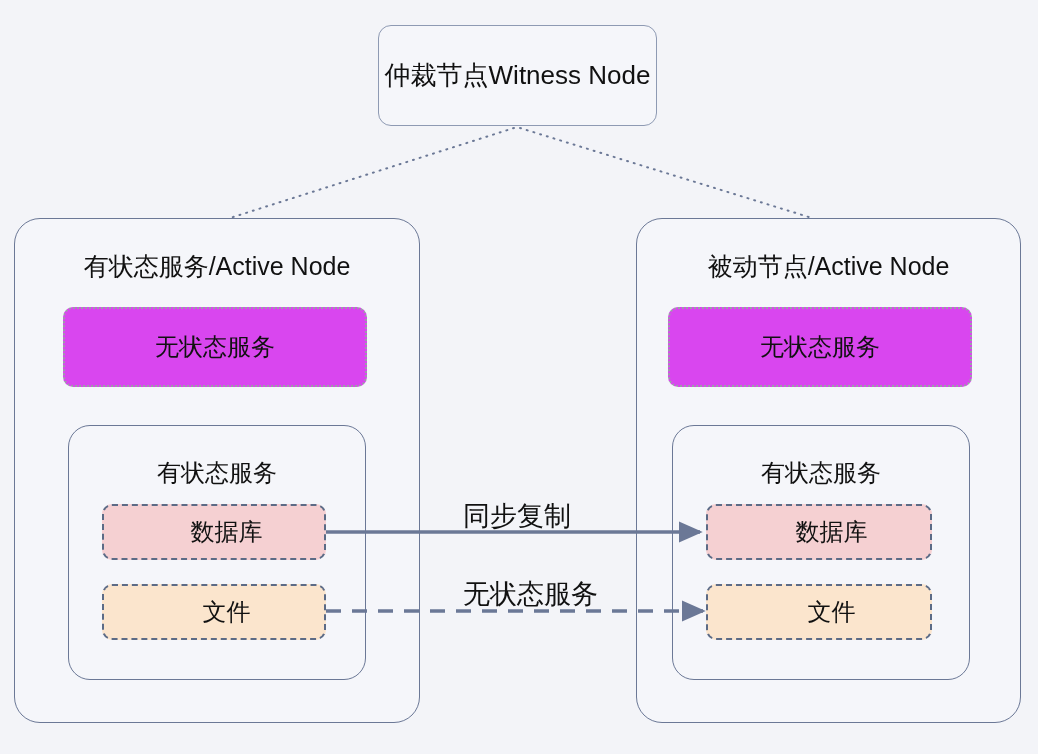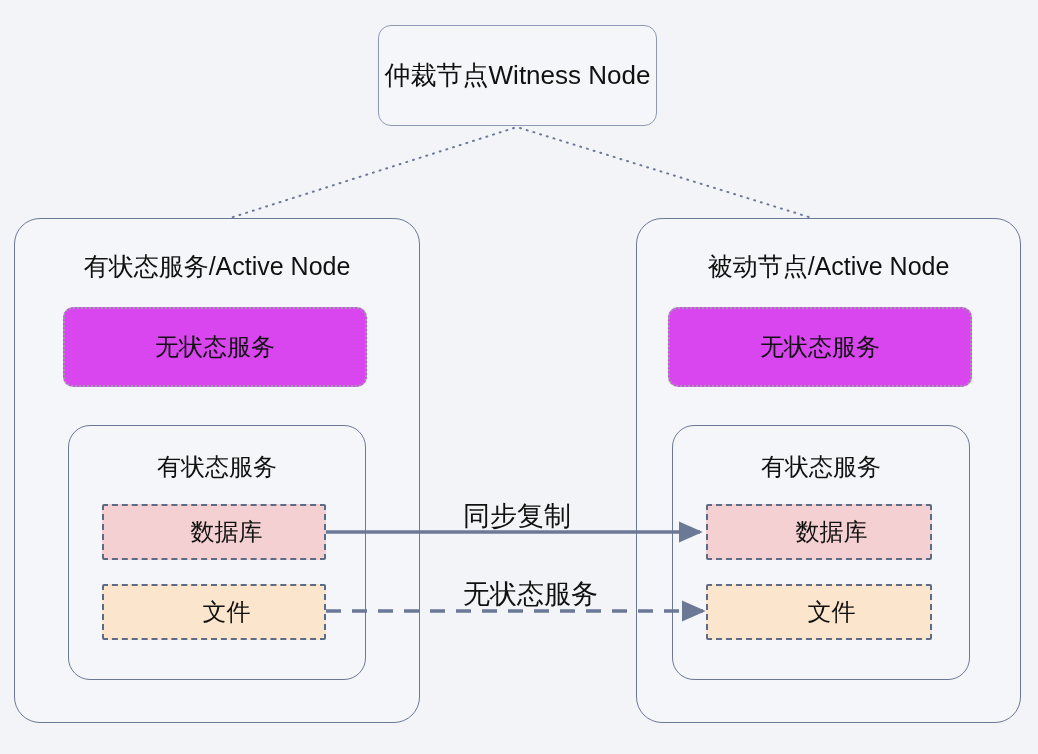--- a/index.html
+++ b/index.html
@@ -84,32 +84,32 @@
   .stateful-box {
     border: 1.6px solid #6b7896;
     border-radius: 22px;
     background: #f5f6fa;
     z-index: 3;
   }
   .stateful-left  { left: 68px;  top: 425px; width: 298px; height: 255px; }
   .stateful-right { left: 672px; top: 425px; width: 298px; height: 255px; }
   .stateful-title {
     position: absolute;
-    top: 26px;
+    top: 32px;
     left: 0;
     right: 0;
     text-align: center;
     font-size: 24px;
     color: #111111;
   }
 
   
   .store-box {
     border: 2.2px dashed #5c6b86;
-    border-radius: 2px;
+    border-radius: 10px;
     font-size: 24px;
     z-index: 4;
     padding-left: 25px;
   }
   .store-db   { background: #f5d0d2; }
   .store-file { background: #fbe5cd; }
 
   .db-left    { left: 102px; top: 504px; width: 224px; height: 56px; }
   .file-left  { left: 102px; top: 584px; width: 224px; height: 56px; }
   .db-right   { left: 706px; top: 504px; width: 226px; height: 56px; }

